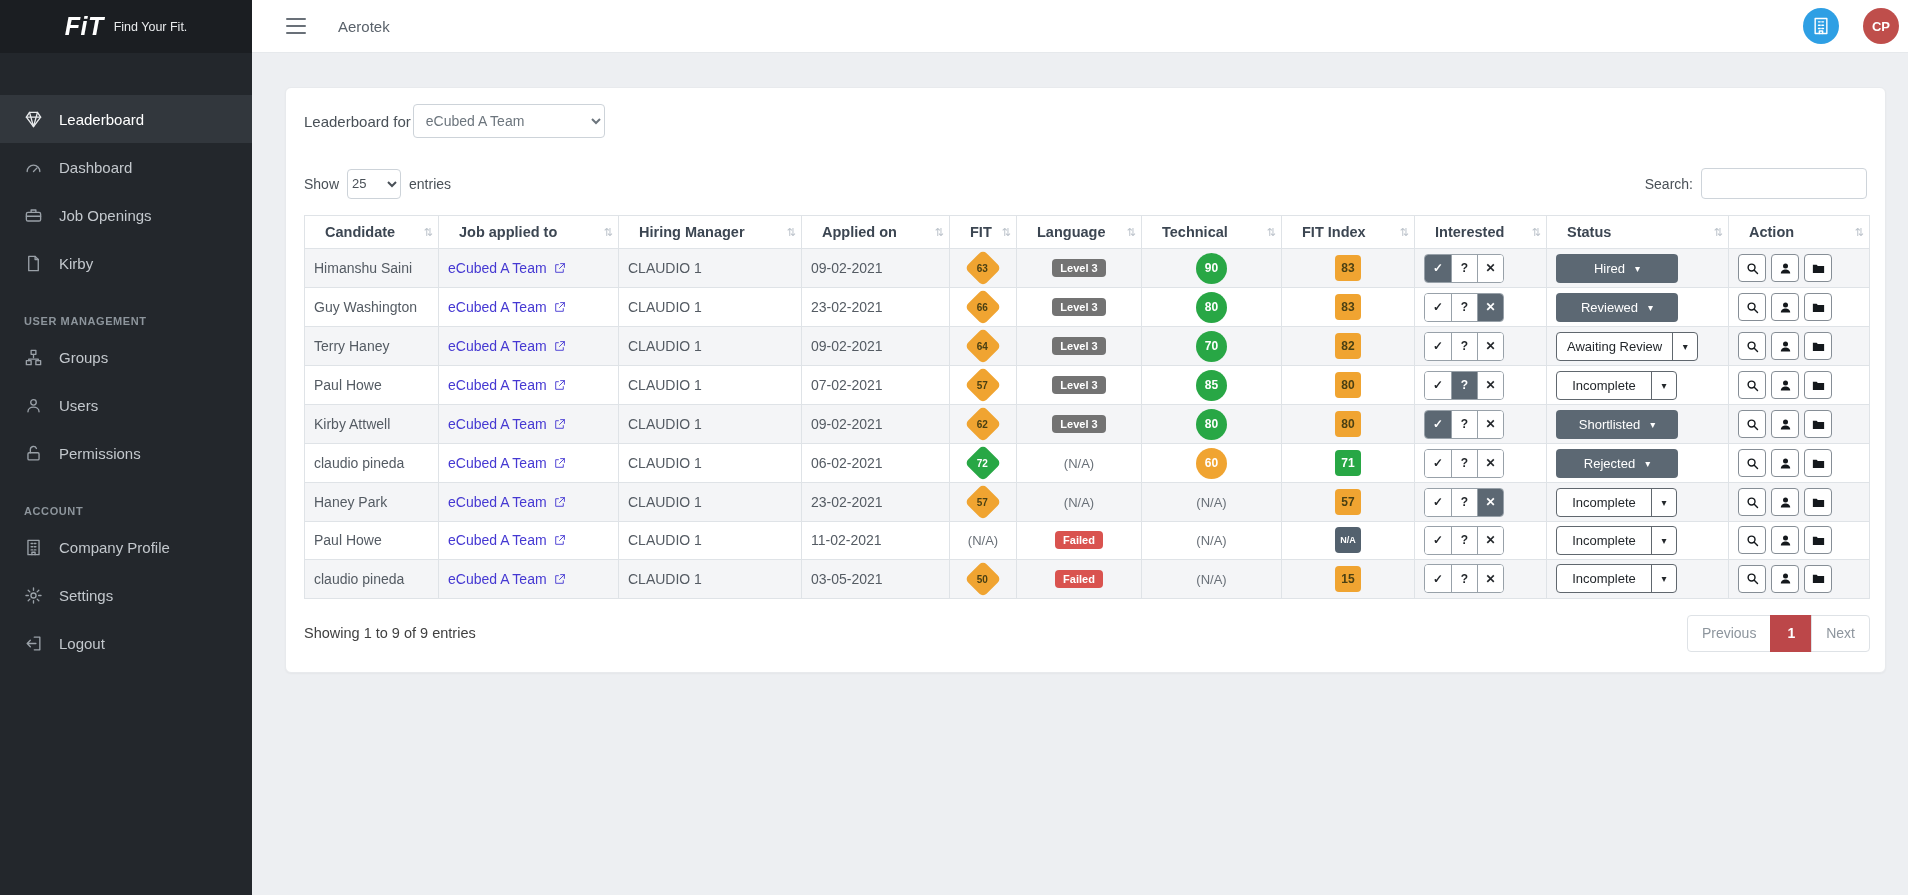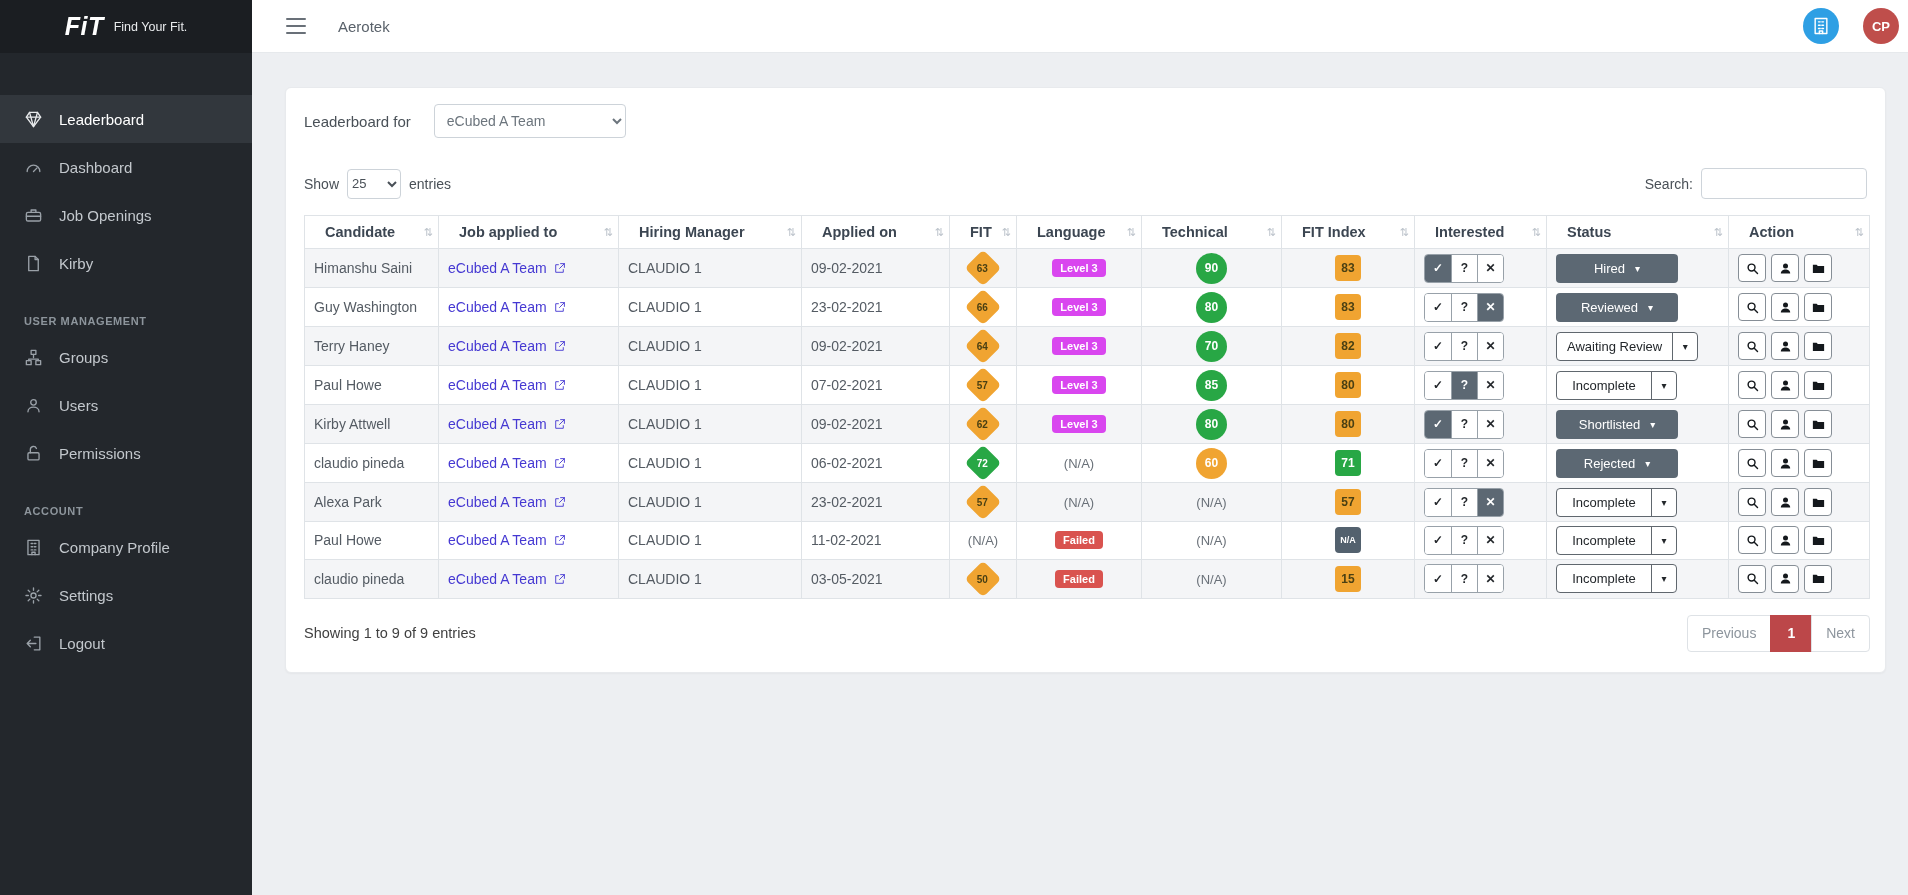--- a/index.html
+++ b/index.html
@@ -31,21 +31,21 @@
   .topbar-title { margin-left:32px; font-size:15px; color:#59616a; }
   .topbar-right { margin-left:auto; margin-right:24px; display:flex; align-items:center; gap:24px; }
   .avatar { width:36px; height:36px; border-radius:50%; display:flex; align-items:center; justify-content:center; cursor:pointer; }
   .avatar.blue { background:#2e9fe4; }
   .avatar.blue .icon { width:20px; height:20px; color:#fff; }
   .avatar.red { background:#bf4e4b; color:#fff; font-size:13px; font-weight:bold; }
 
   
   .content { flex:1; padding:34px 37px 0 33px; }
   .card { background:#fff; border:1px solid #e8eaed; border-radius:6px; box-shadow:0 1px 2px rgba(0,0,0,.04); }
-  .lb-row { display:flex; align-items:center; gap:23px; padding:16px 18px 17px; }
+  .lb-row { display:flex; align-items:center; gap:2px; padding:16px 18px 17px; }
   .lb-label { font-size:15px; color:#495057; }
   .team-select { width:192px; height:34px; border:1px solid #cdd3d9; border-radius:4px; color:#6c757d; font-size:14px; padding:0 8px; background:#fff; font-family:inherit; cursor:pointer; }
 
   .tabs-row { display:flex; justify-content:center; align-items:center; padding:13px 0; border-top:1px solid #e9ecef; border-bottom:1px solid #edf0f2; }
   .tab { border:none; background:transparent; color:#3e32d6; font-size:14.5px; padding:9px 13px; margin:0 2px; border-radius:5px; cursor:pointer; font-family:inherit; }
   .tab.active { background:#3e32d6; color:#fff; }
 
   .controls-row { display:flex; justify-content:space-between; align-items:center; padding:13px 18px 10px; font-size:14px; color:#495057; }
   .show-group, .search-group { display:flex; align-items:center; gap:8px; }
   .size-select { width:54px; height:30px; border:1px solid #cdd3d9; border-radius:4px; color:#495057; font-size:13px; background:#fff; font-family:inherit; cursor:pointer; }
@@ -72,21 +72,21 @@
   .circle { width:31px; height:31px; border-radius:50%; display:inline-flex; align-items:center; justify-content:center; font-size:12px; font-weight:bold; color:#fff; }
   .circle.green { background:#28a745; }
   .circle.orange { background:#f0a431; }
 
   .sq { width:26px; height:26px; border-radius:4px; display:inline-flex; align-items:center; justify-content:center; font-size:12px; font-weight:bold; }
   .sq.orange { background:#f0a431; color:#4a4013; }
   .sq.green { background:#28a745; color:#fff; }
   .sq.slate { background:#53616e; color:#fff; font-size:9px; }
 
   .lang-badge { display:inline-block; padding:3px 8px; border-radius:4px; font-size:11px; font-weight:bold; color:#fff; }
-  .lang-badge.green { background:#d946ef; }
+  .lang-badge.green { background:#737373; }
   .lang-badge.red { background:#d9534f; }
 
   .int-group { display:inline-flex; border:1px solid #98a1a9; border-radius:4px; overflow:hidden; background:#fff; }
   .int-seg { width:26px; height:27px; display:flex; align-items:center; justify-content:center; font-size:12px; font-weight:bold; color:#23272b; border-left:1px solid #98a1a9; cursor:pointer; background:#fff; }
   .int-seg:first-child { border-left:none; }
   .int-seg.selected { background:#5c6873; color:#fff; }
 
   .status-filled { min-width:122px; height:29px; background:#5c6873; border-radius:4px; color:#fff; font-size:13px; display:inline-flex; align-items:center; justify-content:center; gap:10px; padding:0 10px; cursor:pointer; }
   .status-filled .car { font-size:10px; }
   .status-split { display:inline-flex; height:29px; border:1px solid #60676e; border-radius:4px; overflow:hidden; background:#fff; font-size:13px; color:#23272b; cursor:pointer; }
@@ -568,21 +568,21 @@
                     </span>
                   </button><button class="act-btn">
                     <span class="icon">
                       <svg viewBox="0 0 24 24" class="fill">
                         <path d="M3 6h6l2 2h10v11H3z"></path>
                       </svg>
                     </span>
                   </button></td>
               </tr>
               <tr>
-                <td class="col-candidate">Alexa Park</td>
+                <td class="col-candidate">Haney Park</td>
                 <td class="col-job"><a class="job-link">eCubed A Team</a><span class="icon ext">
                     <svg viewBox="0 0 24 24">
                       <path d="M10 5H5v14h14v-5"></path>
                       <path d="M14 3h7v7M21 3l-9 9"></path>
                     </svg>
                   </span></td>
                 <td class="col-manager">CLAUDIO 1</td>
                 <td class="col-applied">23-02-2021</td>
                 <td class="col-fit"><div class="diamond orange">
                     <span>57</span>

